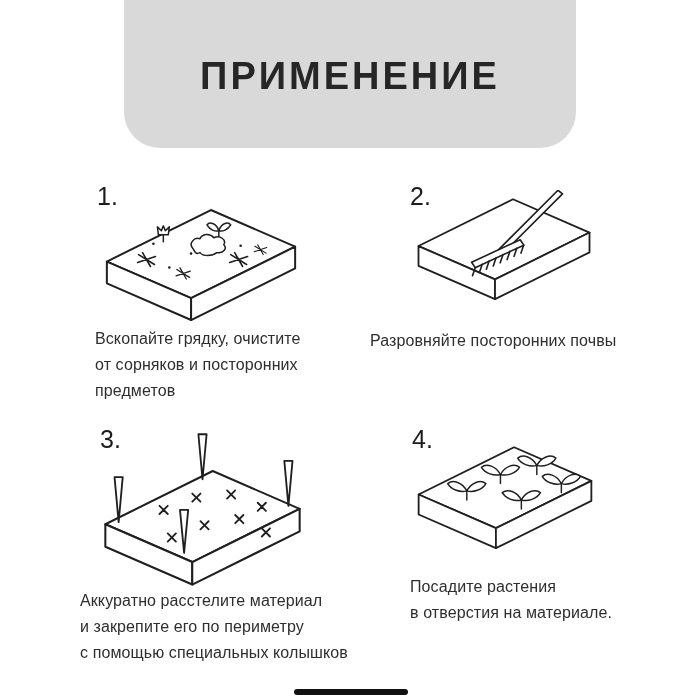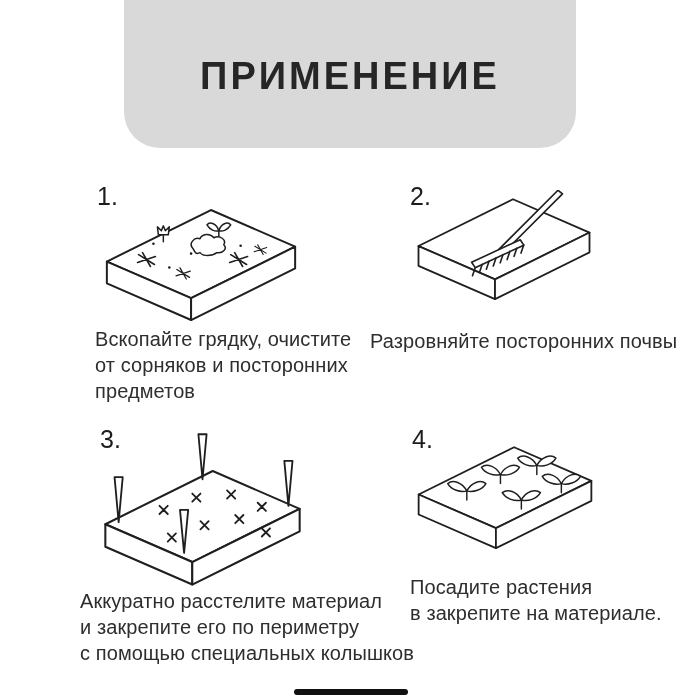--- a/index.html
+++ b/index.html
@@ -17,21 +17,21 @@
     padding-top:48px; box-sizing:border-box;
   }
   .page-title {
     font-size:38px; font-weight:600; letter-spacing:3px; color:#262626;
   }
 
   .num {
     position:absolute; font-size:25px; font-weight:400; color:#1c1c1c;
   }
   .cap {
-    position:absolute; font-size:20px; line-height:26px; color:#2e2e2e;
+    position:absolute; font-size:16px; line-height:26px; color:#2e2e2e;
     white-space:pre-line; letter-spacing:0.1px;
   }
   .icon { position:absolute; }
 
   .home-indicator {
     position:absolute; left:294px; top:689px; width:114px; height:6px;
     background:#111; border-radius:3px;
   }
 
   svg .ink { stroke:#1f1f1f; stroke-linejoin:round; stroke-linecap:round; }
@@ -167,17 +167,17 @@
         <path d="M0,-4 C-5,-13 -15,-17 -21,-12 C-17,-5 -7,-2 0,-4 Z" fill="#fff"></path>
       </g>
       <g transform="translate(172,54)">
         <path d="M0,6 L0,-4" fill="none"></path>
         <path d="M0,-4 C5,-13 15,-17 21,-12 C17,-5 7,-2 0,-4 Z" fill="#fff"></path>
         <path d="M0,-4 C-5,-13 -15,-17 -21,-12 C-17,-5 -7,-2 0,-4 Z" fill="#fff"></path>
       </g>
     </g>
   </svg>
   <div class="cap" style="left:410px; top:574px;">Посадите растения
-в закрепите на материале.</div>
+в отверстия на материале.</div>
 
   <div class="home-indicator"></div>
 
 </div>
 
 </body></html>

